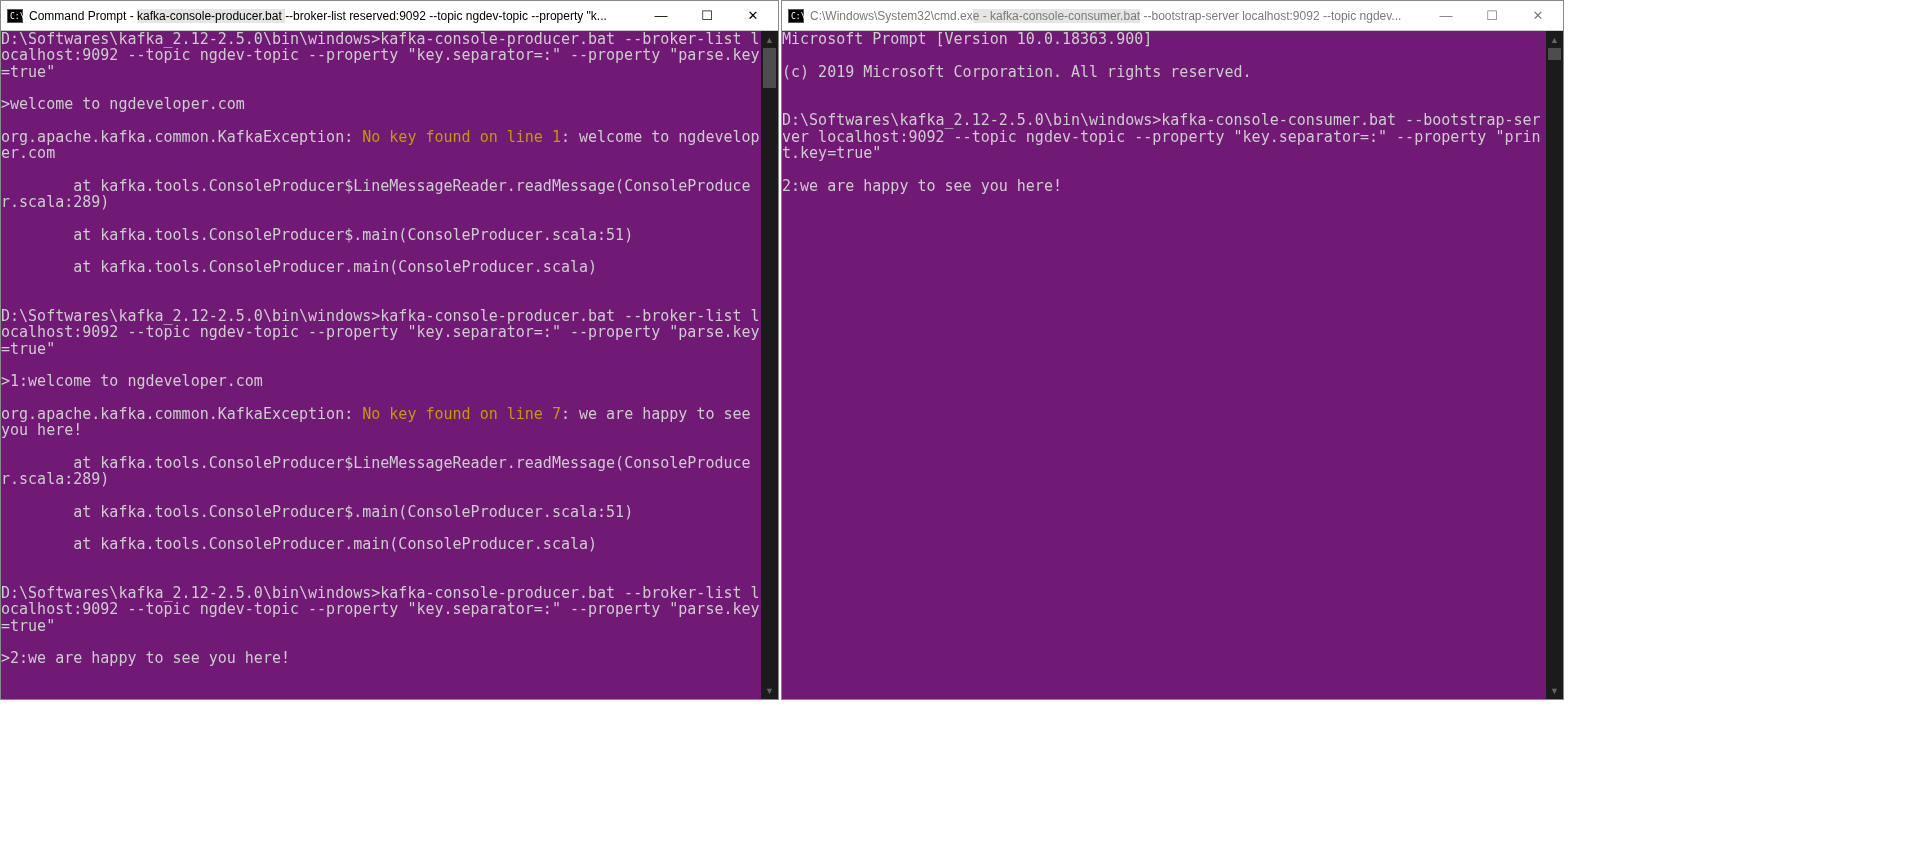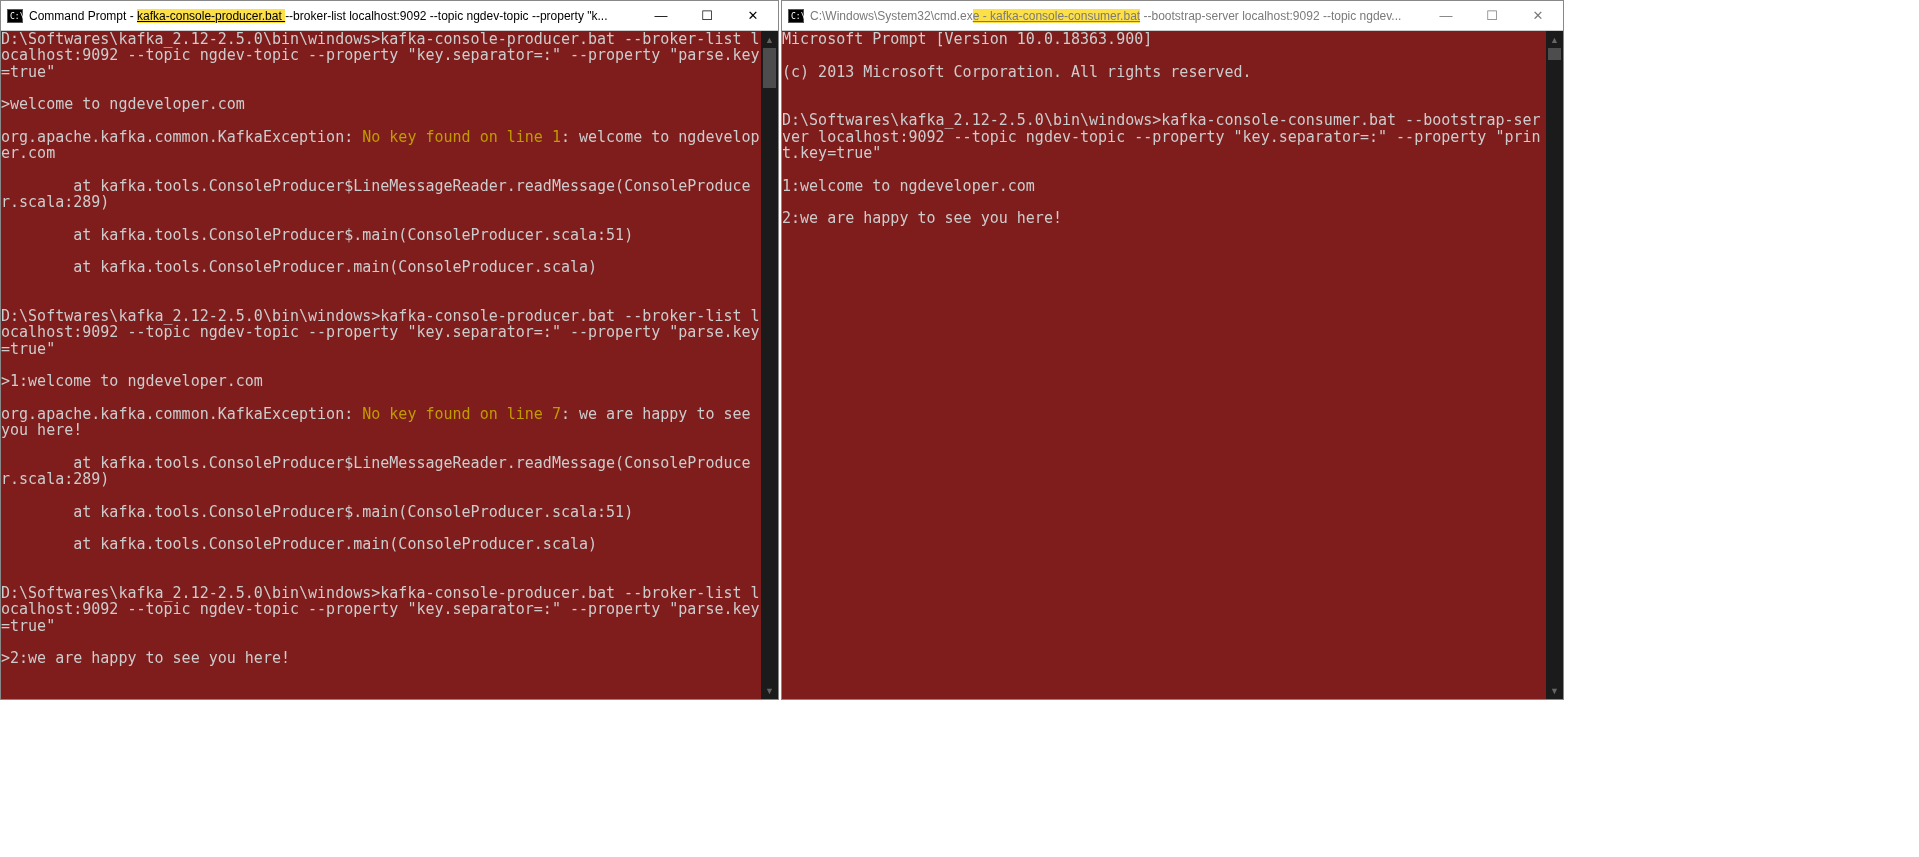--- a/index.html
+++ b/index.html
@@ -10,48 +10,48 @@
   .window.left  { width:779px; height:700px; }
   .window.right { width:783px; height:700px; margin-left:2px; }
 
   
   .titlebar { height:30px; background:#fff; display:flex; align-items:center; padding:0 2px 0 6px; font-size:12px; color:#000; border-bottom:1px solid #ccc; }
   .titlebar.inactive .title-text,
   .titlebar.inactive .title-pre,
   .titlebar.inactive .title-post { color:#7a7a7a; }
   .titlebar .cmd-icon { width:16px; height:14px; background:#000; color:#fff; font-size:8px; line-height:14px; text-align:left; padding-left:2px; font-family:Consolas,monospace; margin-right:6px; border:1px solid #555; }
   .titlebar .title-text { flex:1 1 auto; white-space:nowrap; overflow:hidden; text-overflow:ellipsis; }
-  .hl { background:#fde047;text-decoration:underline; }
+  .hl { background:#e5e5e5; }
   .titlebar .ctrls { display:flex; height:100%; }
   .titlebar .ctrl { width:46px; display:flex; align-items:center; justify-content:center; font-size:13px; }
   .titlebar.inactive .ctrl { color:#7a7a7a; }
 
   
-  .term { flex:1 1 auto; background:#7f1d1d; overflow:hidden; position:relative; }
+  .term { flex:1 1 auto; background:#701a75; overflow:hidden; position:relative; }
   .term-inner { position:absolute; inset:0 17px 0 0; font-family:Consolas,"Lucida Console",monospace; font-size:15px; line-height:16.3px; color:#cccccc; white-space:pre-wrap; word-break:break-all; padding:0; }
   .term .line { display:block; }
   .yellow { color:#c19c00;margin-top:21px; }
 
   
   .vscroll { position:absolute; right:0; top:0; bottom:0; width:17px; background:#1b1b1b; display:flex; flex-direction:column; }
   .vscroll .arrow { height:17px; display:flex; align-items:center; justify-content:center; color:#666; font-size:9px; }
   .vscroll .track { flex:1; position:relative; }
   .vscroll .thumb { position:absolute; left:2px; right:2px; background:#4d4d4d; }
 
   
   .window { position:relative; }
 </style>
 </head>
 <body>
 
 <div class="window left">
   <div class="titlebar">
     <div class="cmd-icon">C:\</div>
     <div class="title-text">
-      <span class="title-pre">Command Prompt - </span><span class="hl">kafka-console-producer.bat </span><span class="title-post">--broker-list localhost:9092 --topic ngdev-topic --property "k...</span>
+      <span class="title-pre">Command Prompt - </span><span class="hl">kafka-console-producer.bat </span><span class="title-post">--broker-list reserved:9092 --topic ngdev-topic --property "k...</span>
     </div>
     <div class="ctrls">
       <div class="ctrl">—</div>
       <div class="ctrl">☐</div>
       <div class="ctrl close">✕</div>
     </div>
   </div>
   <div class="term">
     <div class="term-inner" id="left-term"><span class="line">D:\Softwares\kafka_2.12-2.5.0\bin\windows&gt;kafka-console-producer.bat --broker-list localhost:9092 --topic ngdev-topic --property "key.separator=:" --property "parse.key=true"</span>
 <span class="line">&gt;welcome to ngdeveloper.com</span>
@@ -88,24 +88,23 @@
       <span class="title-pre">C:\Windows\System32\cmd.ex</span><span class="hl">e - kafka-console-consumer.bat</span><span class="title-post">  --bootstrap-server localhost:9092 --topic ngdev...</span>
     </div>
     <div class="ctrls">
       <div class="ctrl">—</div>
       <div class="ctrl">☐</div>
       <div class="ctrl close">✕</div>
     </div>
   </div>
   <div class="term">
     <div class="term-inner" id="right-term"><span class="line">Microsoft Prompt [Version 10.0.18363.900]</span>
-<span class="line">(c) 2013 Microsoft Corporation. All rights reserved.</span>
+<span class="line">(c) 2019 Microsoft Corporation. All rights reserved.</span>
 <span class="line"></span>
 <span class="line">D:\Softwares\kafka_2.12-2.5.0\bin\windows&gt;kafka-console-consumer.bat --bootstrap-server localhost:9092 --topic ngdev-topic --property "key.separator=:" --property "print.key=true"</span>
-<span class="line">1:welcome to ngdeveloper.com</span>
 <span class="line">2:we are happy to see you here!</span>
 </div>
     <div class="vscroll">
       <div class="arrow">▲</div>
       <div class="track">
         <div class="thumb" style="top:0;height:12px;"></div>
       </div>
       <div class="arrow">▼</div>
     </div>
   </div>

